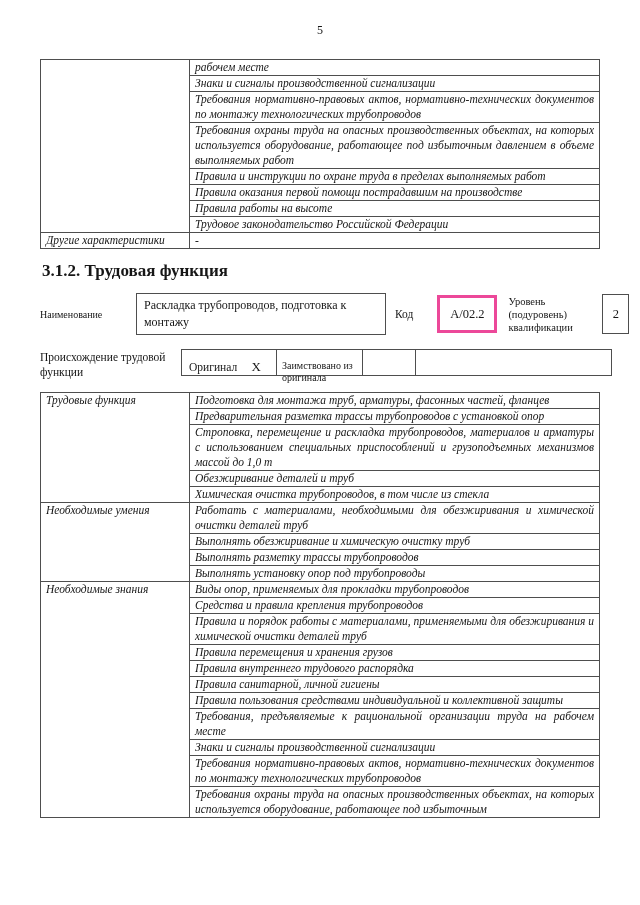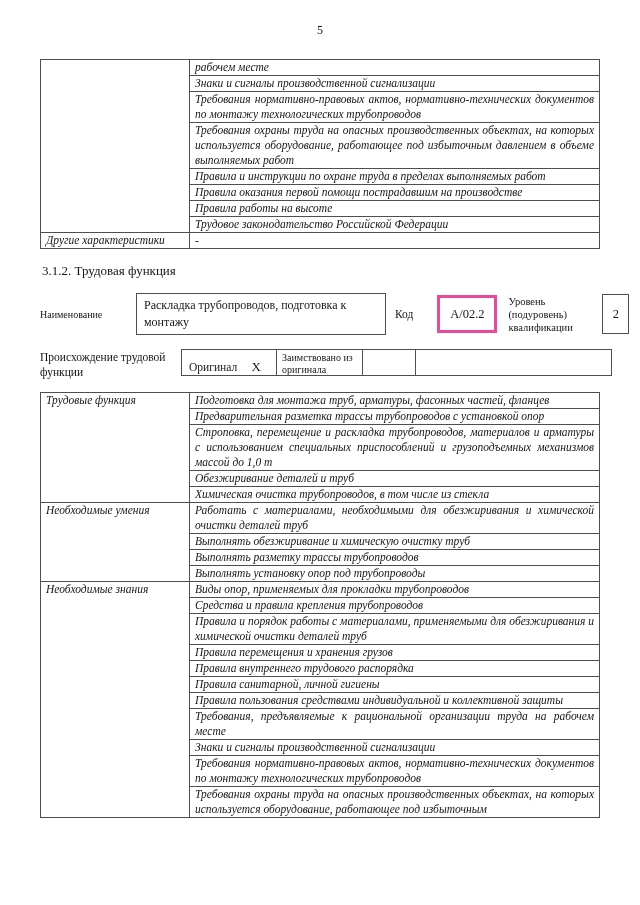--- a/index.html
+++ b/index.html
@@ -13,21 +13,21 @@
 
   table.std{border-collapse:collapse;margin-left:40px;width:560px;table-layout:fixed;font-style:italic;}
   table.std td{
     border:1px solid #4e4e4e;font-size:11.5px;line-height:15px;
     padding:0 5px;vertical-align:top;text-align:justify;
   }
   table.std td.lbl{width:138px;text-align:left;}
   .t1{margin-top:22px;}
   .t2{margin-top:12px;}
 
-  .heading{margin:14px 0 0 42px;font-size:13px;font-weight:normal;line-height:15px;}
+  .heading{margin:14px 0 0 42px;font-size:17px;font-weight:bold;line-height:15px;}
 
   .naming{margin:15px 0 0 40px;display:flex;align-items:center;}
   .naming-label{width:96px;font-size:10px;}
   .naming-box{
     box-sizing:border-box;width:250px;min-height:42px;border:1px solid #4e4e4e;
     padding:0 7px;font-size:12px;line-height:17px;display:flex;align-items:center;
   }
   .code-label{margin:0 24px 0 9px;font-size:11.5px;}
   .code-box{
     box-sizing:border-box;width:60px;height:38px;border:3px solid #ec4899;
@@ -40,21 +40,21 @@
   }
 
   .origin{margin:14px 0 0 40px;display:flex;}
   .origin-label{width:141px;font-size:11.5px;line-height:15px;padding-top:1px;}
   .origin-cells{display:flex;}
   .oc{box-sizing:border-box;height:27px;border:1px solid #4e4e4e;}
   .oc + .oc{margin-left:-1px;}
   .oc1{width:96px;display:flex;align-items:center;justify-content:space-between;
        padding:8px 15px 0 7px;font-size:11.5px;}
   .oc1 .mark{font-size:13px;}
-  .oc2{width:87px;font-size:10px;line-height:11.5px;padding:2px 5px;}
+  .oc2{width:87px;font-size:10px;line-height:11.5px;padding:10px 5px;}
   .oc3{width:54px;}
   .oc4{width:197px;}
   .origin-caps{display:flex;margin-top:4px;font-size:10.5px;line-height:13px;text-align:center;}
   .cap-spacer{width:193px;}
   .cap-code{width:64px;}
   .cap-reg{width:168px;margin-left:20px;}
 </style>
 </head>
 <body>
 

